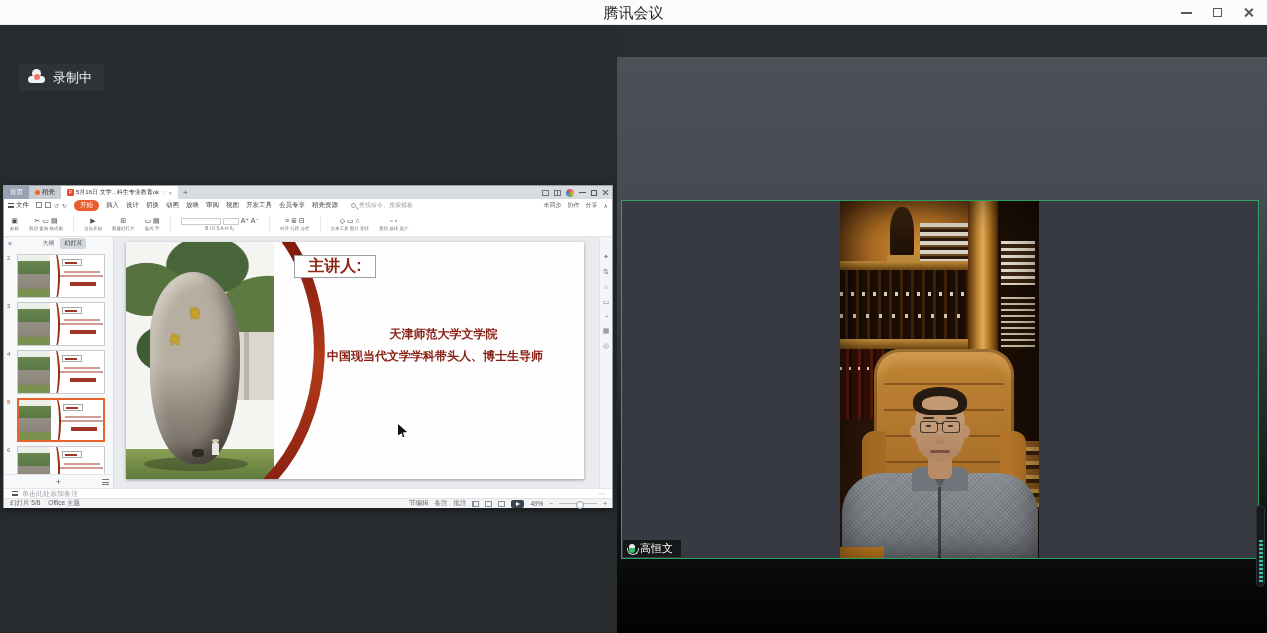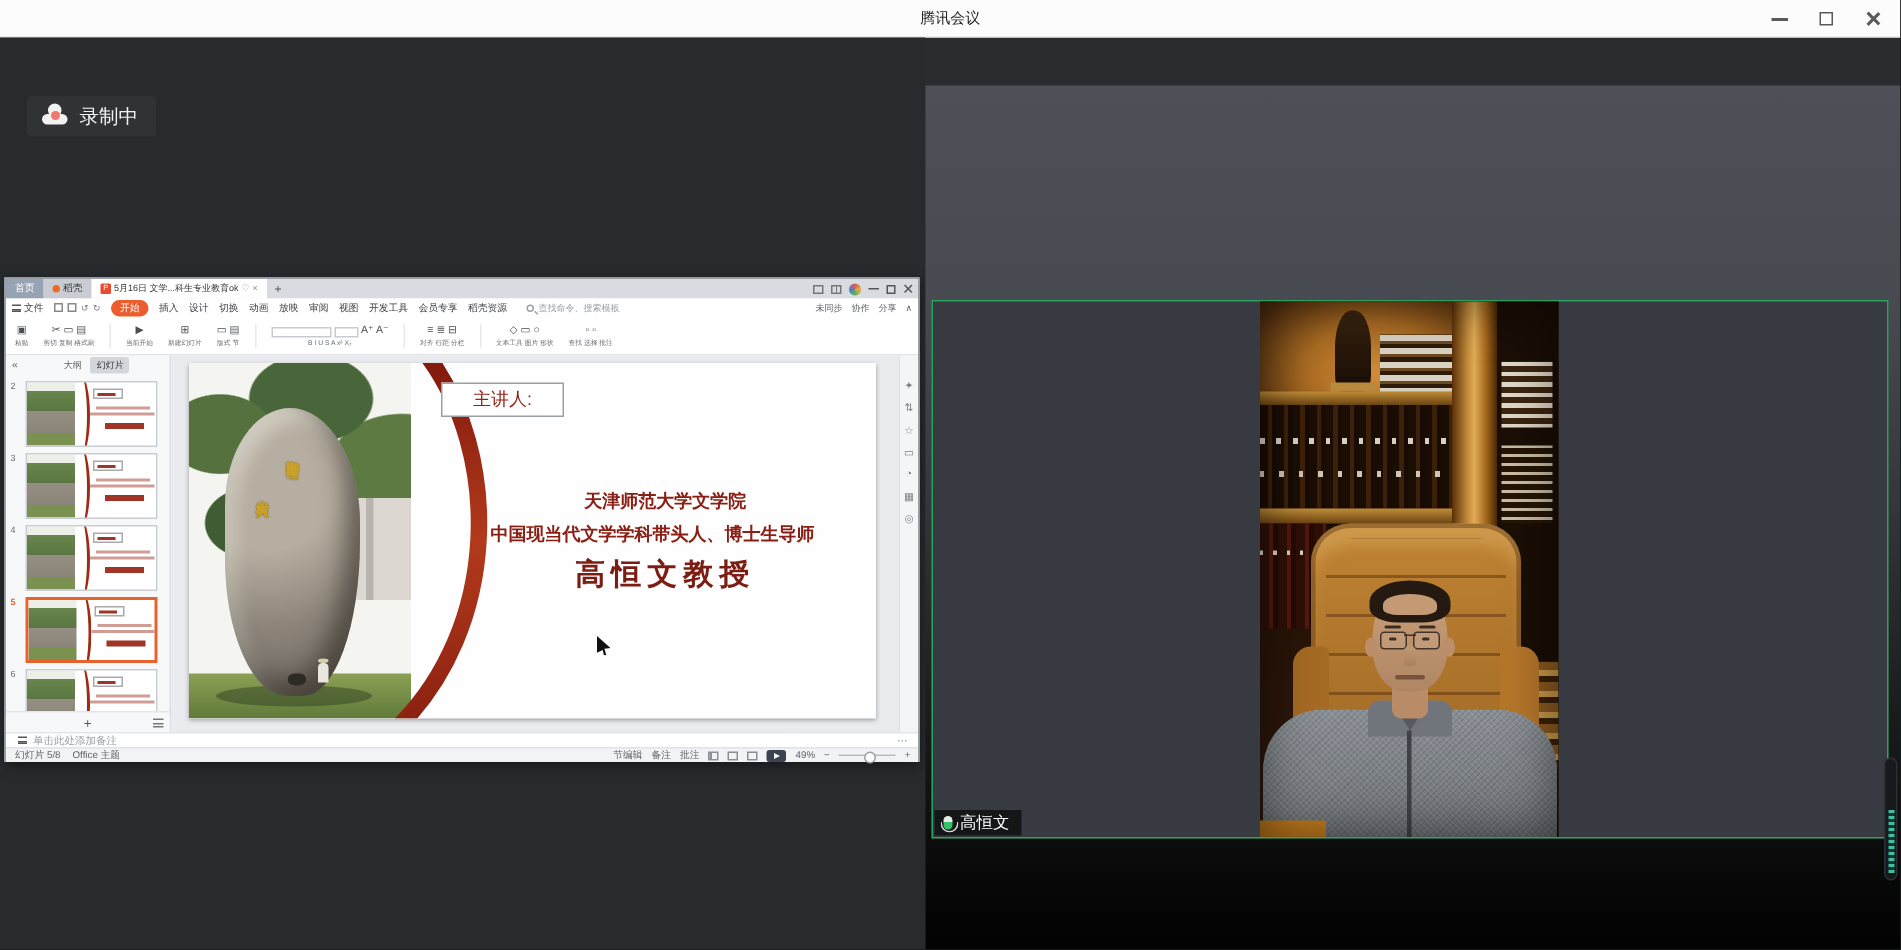--- a/index.html
+++ b/index.html
@@ -4,21 +4,21 @@
 <style>
   html,body{margin:0;padding:0;background:#111;}
   *{box-sizing:border-box;}
   .screen{position:relative;width:1267px;height:633px;overflow:hidden;
     font-family:"Liberation Sans","DejaVu Sans",sans-serif;background:#2a2d30;}
   .abs{position:absolute;}
 
   
   .titlebar{left:0;top:0;width:1267px;height:25px;background:#fcfcfc;border-bottom:1px solid #ededed;}
   .tm-title{left:0;right:0;top:0;height:25px;line-height:25px;text-align:center;
-    font-size:10px;color:#1f1f1f;}
+    font-size:15px;color:#1f1f1f;}
   .winctl{top:0;height:25px;display:flex;align-items:center;right:8px;gap:9px;}
   .wbtn{width:22px;height:22px;display:flex;align-items:center;justify-content:center;cursor:default;}
   .ic-min{width:11px;height:2px;background:#5a5a5a;}
   .ic-max{width:9px;height:9px;border:1.5px solid #5a5a5a;}
   .ic-close{position:relative;width:11px;height:11px;}
   .ic-close::before,.ic-close::after{content:"";position:absolute;left:5px;top:0;width:1.5px;height:11px;background:#5a5a5a;}
   .ic-close::before{transform:rotate(45deg);} .ic-close::after{transform:rotate(-45deg);}
 
   
   .left-pane{left:0;top:25px;width:617px;height:608px;background:#282b2e;}
@@ -131,21 +131,21 @@
   .insc{position:absolute;writing-mode:vertical-rl;color:#c9a22c;font-weight:bold;font-size:9px;letter-spacing:1px;text-shadow:0 0 1px rgba(120,80,0,.8);}
   .insc.one{left:62px;top:58px;} .insc.two{left:42px;top:84px;}
   .ph-person{position:absolute;left:86px;bottom:24px;width:7px;height:13px;background:#e9e6df;border-radius:3px 3px 0 0;}
   .ph-person::before{content:"";position:absolute;left:0;top:-3px;width:7px;height:3px;background:#d8cfa8;border-radius:50%;}
   .ph-blob{position:absolute;left:66px;bottom:22px;width:12px;height:8px;background:#2e2a24;border-radius:40%;}
 
   
   .spk-box{left:168px;top:13px;width:82px;height:23px;border:1px solid #9aa0a6;background:#fff;
     display:flex;align-items:center;justify-content:center;}
   .spk-box::before{content:"";position:absolute;left:5px;top:5px;width:82px;height:23px;border:1px solid #c2c6cb;z-index:-1;}
-  .spk-label{color:#8e2417;font-weight:normal;font-size:12px;}
+  .spk-label{color:#8e2417;font-weight:bold;font-size:16px;}
   .sl-line1{left:185px;right:8px;top:84px;text-align:center;color:#8a2015;font-weight:bold;font-size:12px;}
   .sl-line2{left:160px;right:0px;top:106px;text-align:center;color:#8a2015;font-weight:bold;font-size:12px;white-space:nowrap;}
   .sl-line3{left:185px;right:8px;top:127px;text-align:center;color:#7b1d12;font-weight:bold;font-size:20px;letter-spacing:4px;}
   .cursor{left:272px;top:182px;width:9px;height:13px;background:#111;
     clip-path:polygon(0 0,100% 62%,55% 66%,70% 100%,52% 100%,42% 72%,0 86%);
     filter:drop-shadow(0 0 1px #fff);}
 
   
   .right-rail{right:0;top:0;width:13px;height:251px;background:#f4f5f7;border-left:1px solid #e0e2e5;
     display:flex;flex-direction:column;align-items:center;padding-top:16px;gap:7px;font-size:7px;color:#7a7e84;}
@@ -482,21 +482,20 @@
               </linearGradient>
                 </defs>
               <path d="M38,-6 C88,60 88,176 18,244" fill="none" stroke="url(#sw)" stroke-width="11"></path>
               <path d="M30,-6 C80,60 80,176 10,244" fill="none" stroke="#d8temporarily" stroke-width="0"></path>
             </svg>
             <div class="abs spk-box">
               <span class="spk-label">主讲人:</span>
             </div>
             <div class="abs sl-line1">天津师范大学文学院</div>
             <div class="abs sl-line2">中国现当代文学学科带头人、博士生导师</div>
-            <div class="abs sl-line3">高恒文教授</div>
             <div class="abs cursor"></div>
           </div>
         </div>
 
         <div class="abs right-rail">
           <span>✦</span>
           <span>⇅</span>
           <span>☆</span>
           <span>▭</span>
           <span>◔</span>

